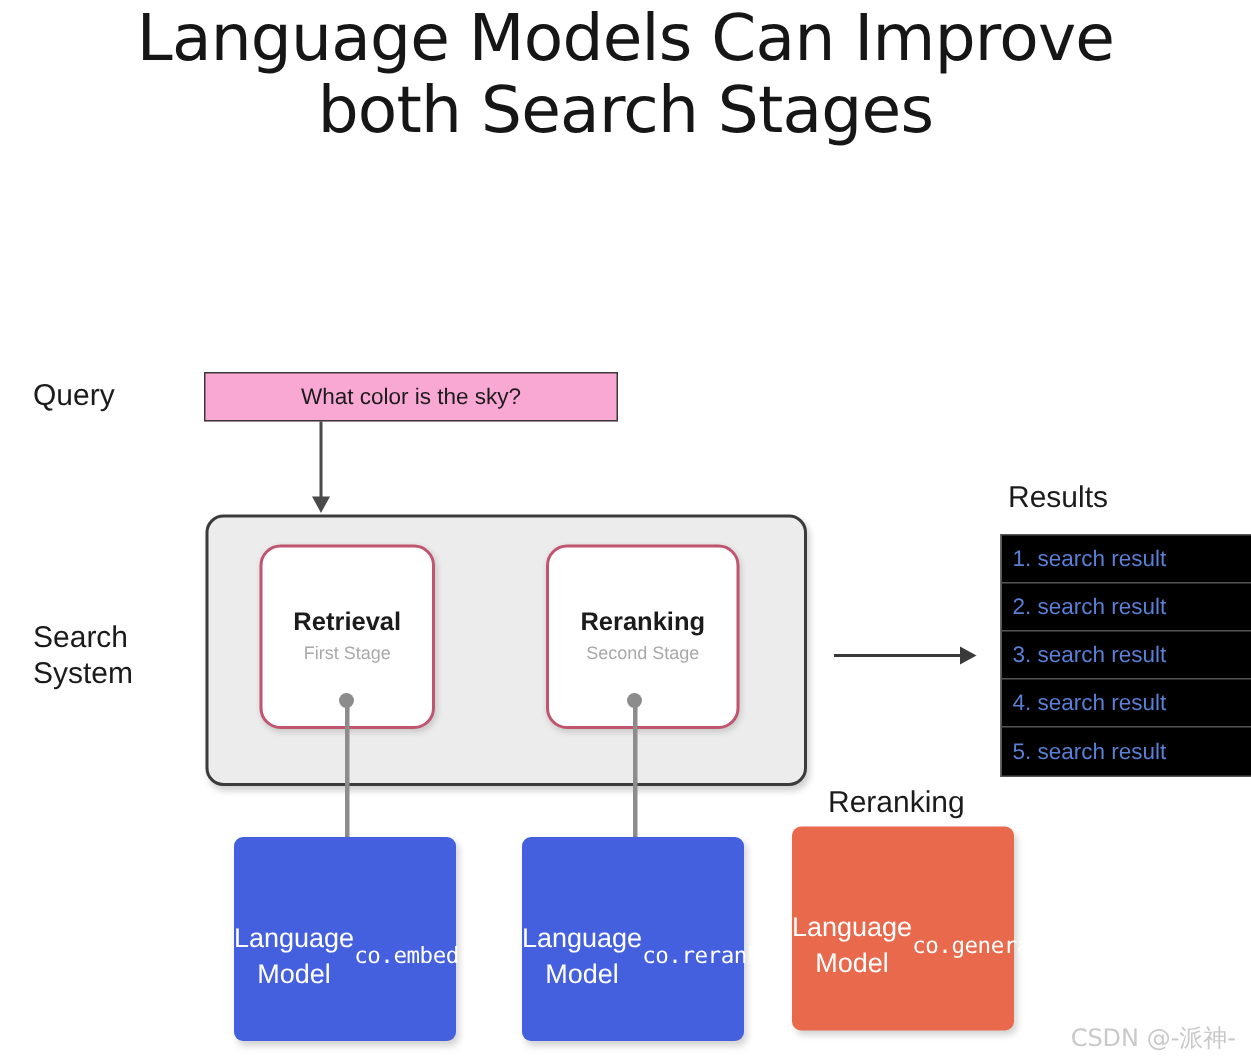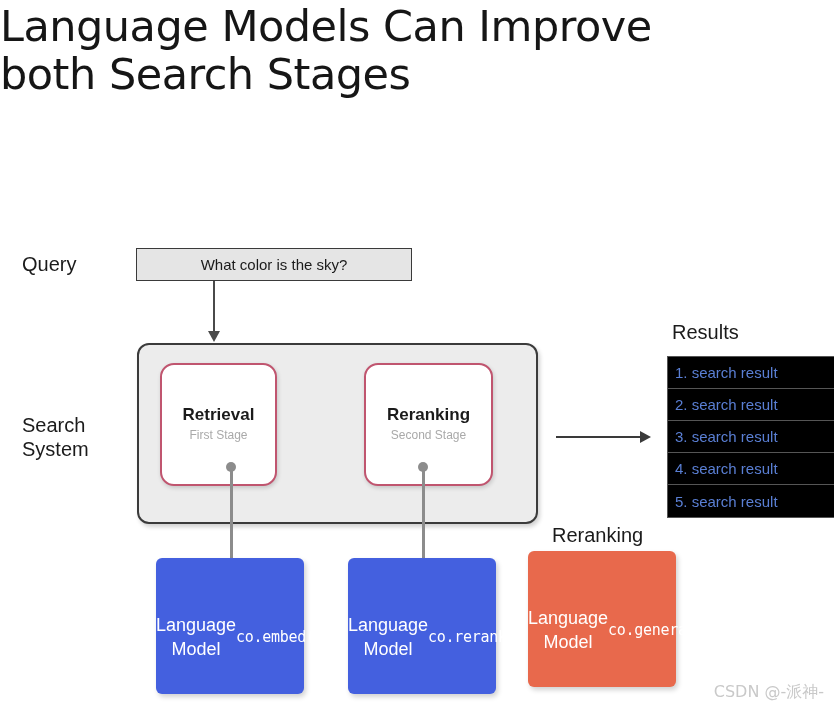--- a/index.html
+++ b/index.html
@@ -18,21 +18,21 @@
     background: #ffffff;
     overflow: hidden;
   }
 
   
   #title {
     position: absolute;
     left: 0;
     top: 2px;
     width: 834px;
-    text-align: left;
+    text-align: center;
     font-family: "DejaVu Sans", sans-serif;
     font-size: 43px;
     line-height: 48px;
     font-weight: 400;
     letter-spacing: -0.5px;
     color: #161616;
   }
   #title .line { display: block; }
 
   
@@ -63,21 +63,21 @@
 
   
   #query-box {
     position: absolute;
     left: 136px;
     top: 248px;
     width: 276px;
     height: 33px;
     box-sizing: border-box;
     border: 1.5px solid #3a3a3a;
-    background: #e5e5e5;
+    background: #f9a8d4;
     display: flex;
     align-items: center;
     justify-content: center;
   }
   #query-box .qtext {
     font-size: 15px;
     color: #1b1b1b;
   }
 
   
@@ -154,21 +154,21 @@
     box-sizing: border-box;
     background: #ffffff;
     border: 2px solid #c0556f;
     border-radius: 14px;
     box-shadow: 1px 2px 4px rgba(0,0,0,0.16);
     display: flex;
     flex-direction: column;
     align-items: center;
     justify-content: center;
   }
-  #stage-retrieval { left: 160px; top: 363px; width: 117px; height: 123px; }
+  #stage-retrieval { left: 173px; top: 363px; width: 117px; height: 123px; }
   #stage-reranking { left: 364px; top: 363px; width: 129px; height: 123px; }
 
   .stage-title {
     font-size: 17px;
     font-weight: 700;
     color: #1b1b1b;
     line-height: 21px;
     text-align: center;
   }
   .stage-sub {

